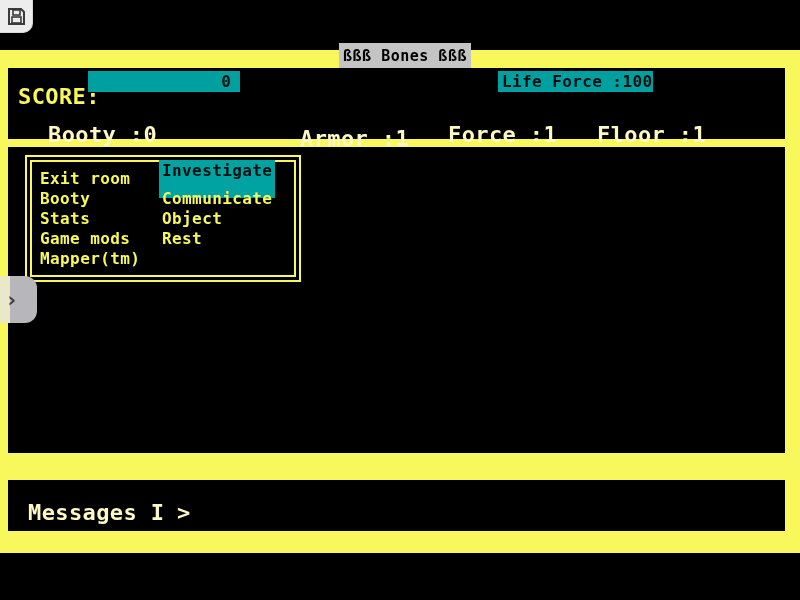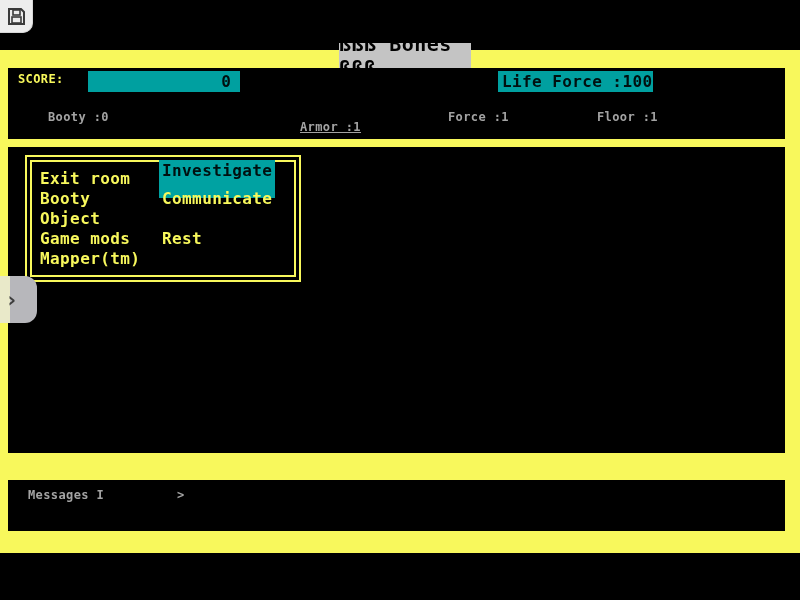--- a/index.html
+++ b/index.html
@@ -40,52 +40,52 @@
   .screen-bg {
     position: absolute; left: 0; top: 50px;
     width: 800px; height: 503px;
     background: #f8f85c;
   }
   .title-box {
     position: absolute; left: 339px; top: 43px; z-index: 3;
     width: 132px; height: 25px;
     background: #c4c4c4;
     color: #000;
-    font-size: 20px; letter-spacing: 0.5px;
+    font-size: 15px; letter-spacing: 0.5px;
     display: flex; align-items: center; justify-content: center;
   }
 
   .panel { position: absolute; background: #000; }
   .stats-panel    { left: 8px; top: 68px;  width: 777px; height: 71px; }
   .main-panel     { left: 8px; top: 147px; width: 777px; height: 306px; }
   .messages-panel { left: 8px; top: 480px; width: 777px; height: 51px; }
 
-  .t { position: absolute; font-size: 12px; letter-spacing: 0.4px; white-space: pre; }
+  .t { position: absolute; font-size: 22px; letter-spacing: 0.4px; white-space: pre; margin-top: 12px; }
   .yellow { color: #f8f85c; }
-  .teal   { color: #a3a3a3; }
+  .teal   { color: #fef9c3; }
 
   .score-label { left: 10px; top: 4px; }
   .score-bar {
     position: absolute; left: 80px; top: 3px;
     width: 152px; height: 21px;
     background: #00a0a0;
     color: #001010; font-size: 16px;
     display: flex; align-items: center; justify-content: flex-end;
     padding-right: 9px;
   }
   .life-bar {
     position: absolute; left: 490px; top: 3px;
     width: 155px; height: 21px;
     background: #00a0a0;
     color: #001010; font-size: 16px; letter-spacing: 0.4px;
     display: flex; align-items: center;
     padding-left: 4px; white-space: pre;
   }
   .row2-booty { left: 40px;  top: 42px; }
-  .row2-armor { left: 292px; top: 52px; text-decoration: underline; }
+  .row2-armor { left: 292px; top: 46px; text-decoration: underline; }
   .row2-force { left: 440px; top: 42px; }
   .row2-floor { left: 589px; top: 42px; }
 
   
   .menu-box {
     position: absolute; left: 17px; top: 8px;
     width: 276px; height: 127px;
     border: 2px solid #f8f85c;
   }
   .menu-inner {
@@ -137,20 +137,21 @@
     <div class="menu-inner">
       <div class="menu-row">
         <span class="menu-cell menu-col1">Exit room</span>
         <span class="menu-cell selected">Investigate</span>
       </div>
       <div class="menu-row">
         <span class="menu-cell menu-col1">Booty</span>
         <span class="menu-cell">Communicate</span>
       </div>
       <div class="menu-row">
+        <span class="menu-cell menu-col1">Stats</span>
         <span class="menu-cell">Object</span>
       </div>
       <div class="menu-row">
         <span class="menu-cell menu-col1">Game mods</span>
         <span class="menu-cell">Rest</span>
       </div>
       <div class="menu-row">
         <span class="menu-cell menu-col1">Mapper(tm)</span>
       </div>
     </div>

